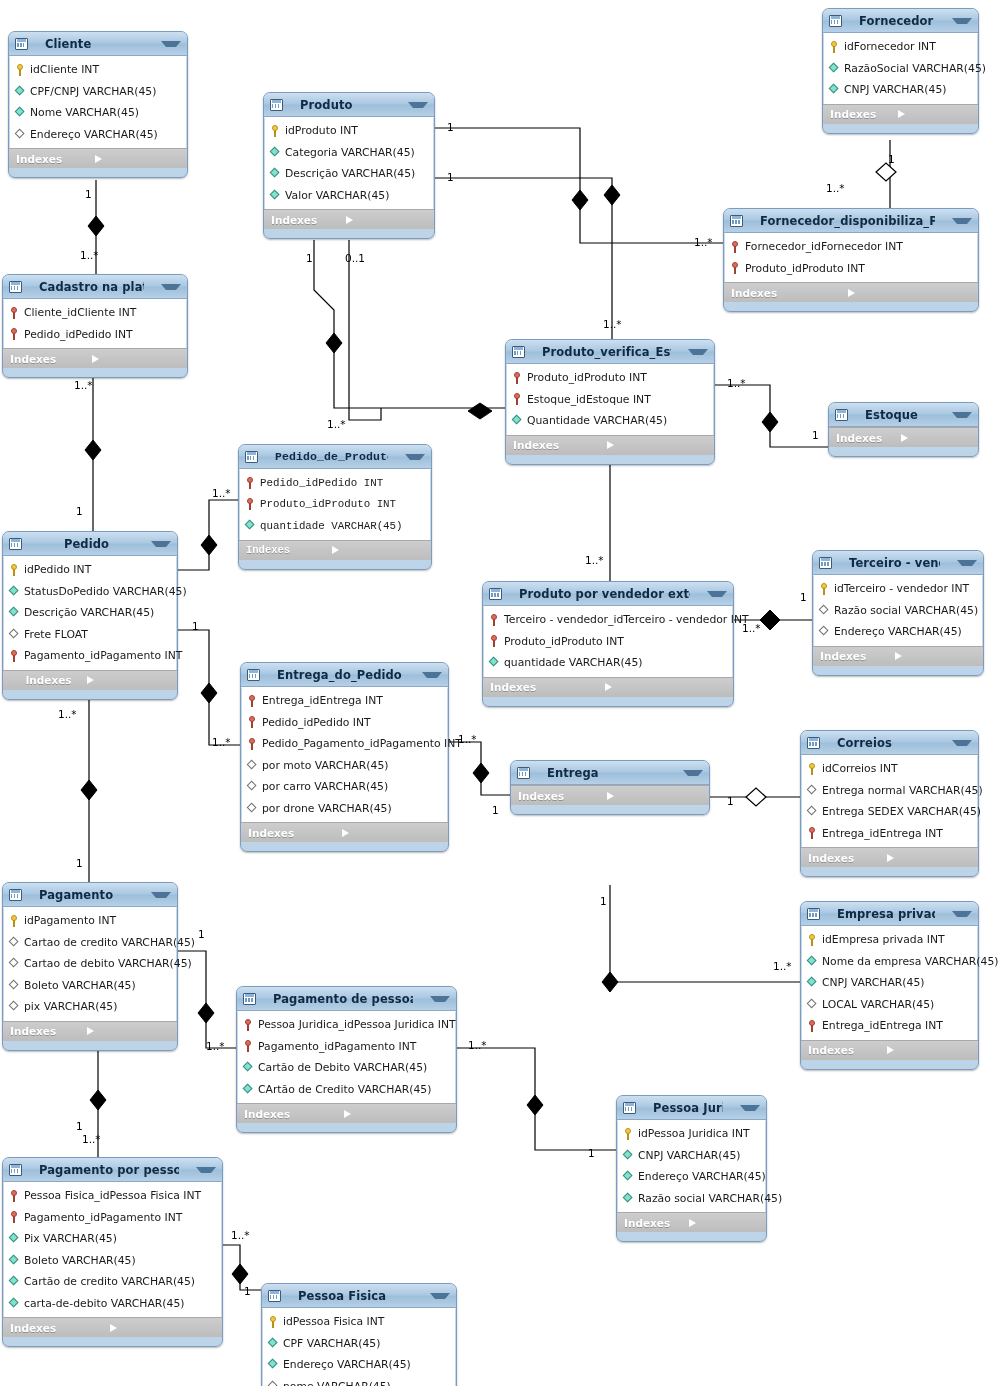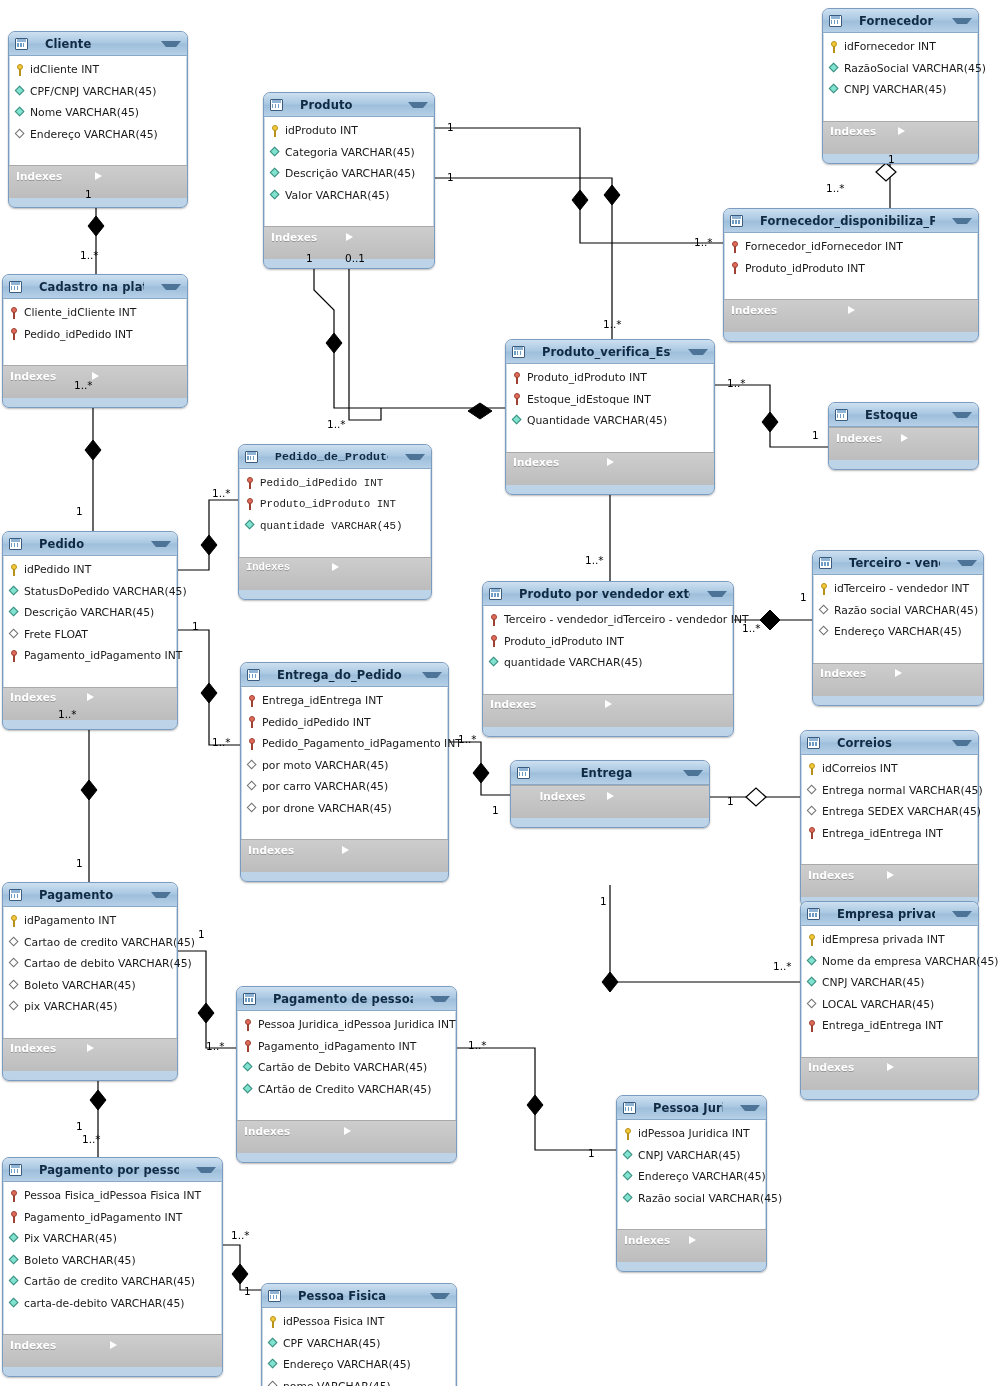--- a/index.html
+++ b/index.html
@@ -13,24 +13,24 @@
        border:1px solid #7a9cc0;border-radius:7px;
        background:linear-gradient(to bottom,#cfe0ef 0%,#bcd3e8 100%);
        box-shadow:0 1px 2px rgba(0,0,0,.28);padding:0 0 9px 0;}
   .tbl .hdr{height:23px;display:flex;align-items:center;gap:17px;padding:0 6px;
        border-radius:6px 6px 0 0;
        background:linear-gradient(to bottom,#cde0f0 0%,#a9c7e2 48%,#9dbeda 52%,#b6d0e7 100%);
        border-bottom:1px solid #8aa9c6;}
   .tbl .hdr .ttl{flex:1;font-size:11.5px;font-weight:bold;color:#102a43;
        white-space:nowrap;overflow:hidden;letter-spacing:.1px;}
   .tbl .body{background:#ffffff;border-top:1px solid #ffffff;
-       border-left:1px solid #c8d8e6;border-right:1px solid #c8d8e6;padding:2px 0 20px 0;}
+       border-left:1px solid #c8d8e6;border-right:1px solid #c8d8e6;padding:2px 0 3px 0;}
   .row{display:flex;align-items:center;gap:4px;height:21.5px;padding:0 4px 0 5px;
        font-size:10.8px;color:#1a1a1a;white-space:nowrap;}
-  .idx{height:19px;display:flex;align-items:center;padding:0 6px 13px 7px;
+  .idx{height:19px;display:flex;align-items:center;padding:0 6px 0 7px;
        background:linear-gradient(to bottom,#cdcdcd 0%,#bdbdbd 100%);
        border-top:1px solid #a9a9a9;}
   .idx span{flex:1;font-size:10.5px;font-weight:bold;color:#ffffff;
        text-shadow:0 1px 0 rgba(0,0,0,.25);}
   .ic-tbl{width:13px;height:12px;flex:0 0 13px;border:1.5px solid #3b5c7e;
        background:#ffffff;border-radius:1px;box-sizing:border-box;}
   .ic-tbl::before{content:"";position:absolute;width:9px;height:3px;background:#8fb4d6;
        margin:0.5px 0 0 0.5px;display:block;}
   .ic-tbl i{display:block;width:9px;height:4px;margin:4.5px 0 0 .7px;
        background:
@@ -338,21 +338,21 @@
           <div class="row">
             <span class="ic-dia"></span>
             <span>quantidade VARCHAR(45)</span>
           </div>
         </div>
         <div class="idx">
           <span>Indexes</span>
           <span class="tri"></span>
         </div>
       </div>
-      <div class="tbl" style="left: 2px; top: 531px; width: 176px;">
+      <div class="tbl" style="left: 2px; top: 531px; width: 176px; text-align: center;">
         <div class="hdr">
           <span class="ic-tbl">
             <i></i>
           </span>
           <span class="ttl">Pedido</span>
           <span class="caret"></span>
         </div>
         <div class="body">
           <div class="row">
             <span class="ic-key"></span>
@@ -466,21 +466,21 @@
           <div class="row">
             <span class="ic-dia hollow"></span>
             <span>por drone VARCHAR(45)</span>
           </div>
         </div>
         <div class="idx">
           <span>Indexes</span>
           <span class="tri"></span>
         </div>
       </div>
-      <div class="tbl" style="left: 510px; top: 760px; width: 200px; text-align: center;">
+      <div class="tbl" style="left: 510px; top: 760px; width: 200px;">
         <div class="hdr">
           <span class="ic-tbl">
             <i></i>
           </span>
           <span class="ttl">Entrega</span>
           <span class="caret"></span>
         </div>
         <div class="idx">
           <span>Indexes</span>
           <span class="tri"></span>

